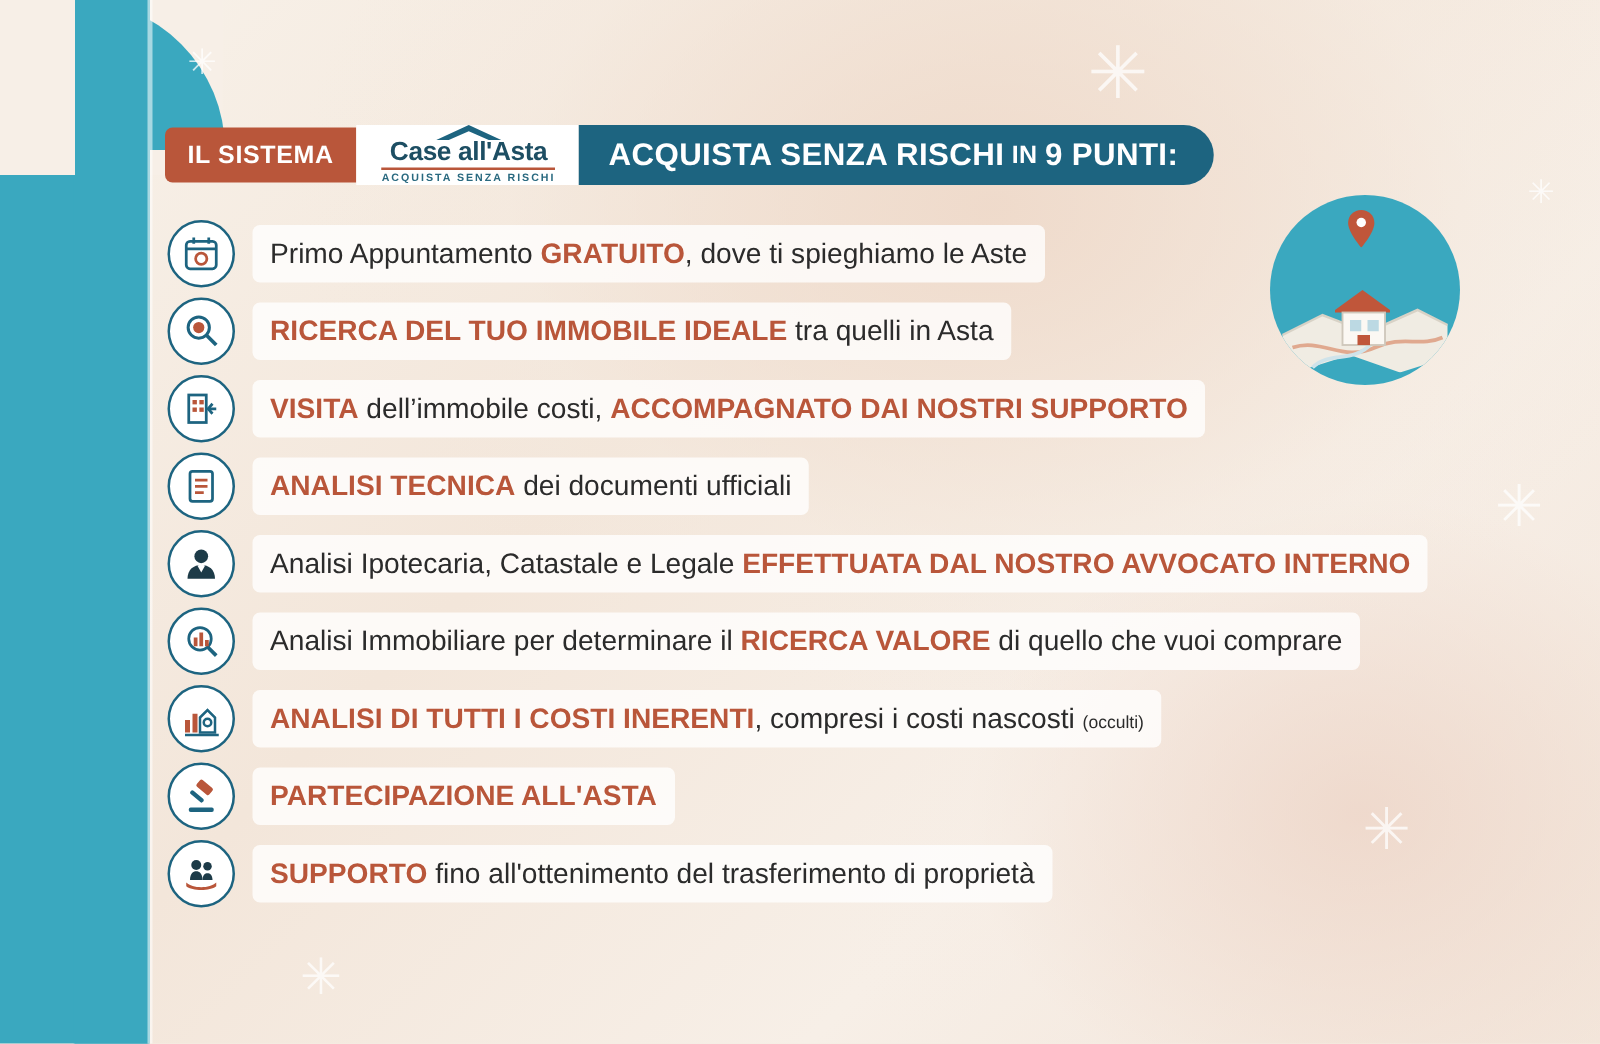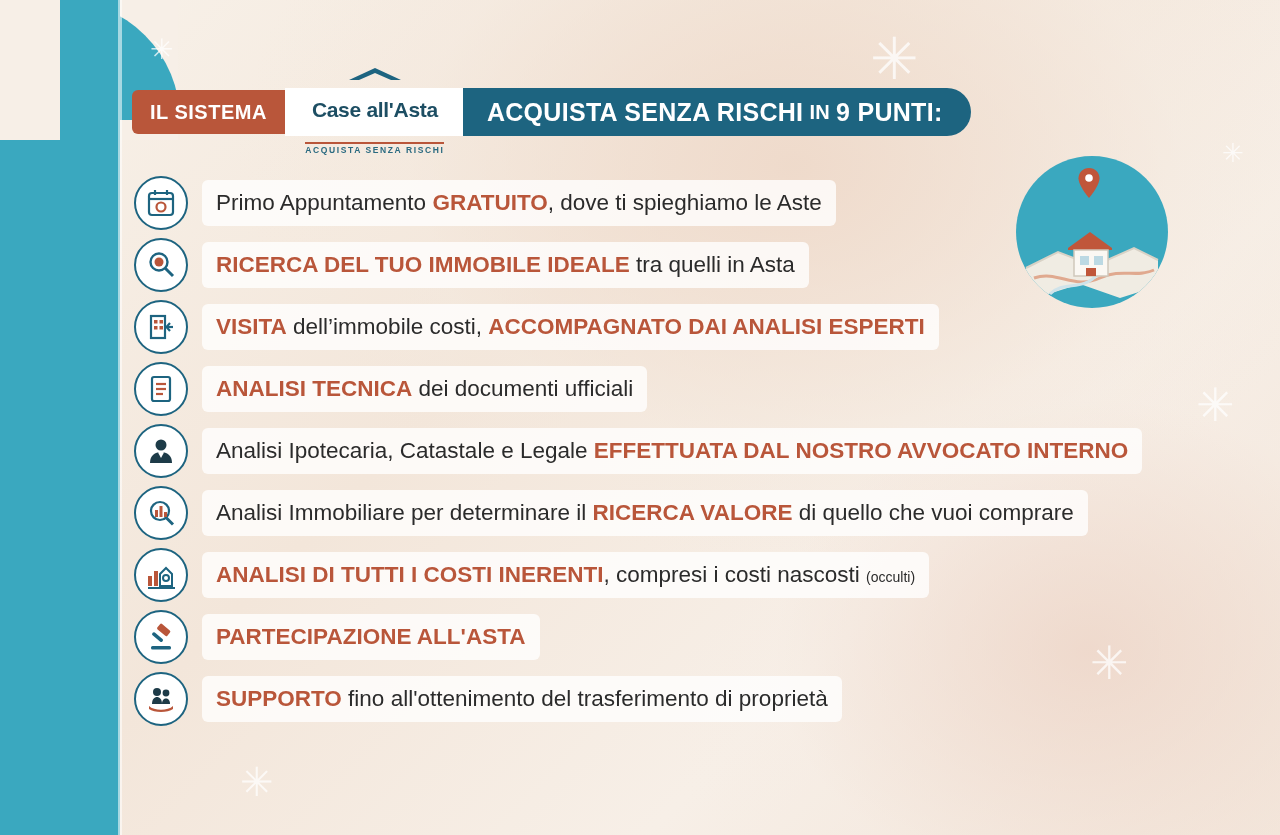--- a/index.html
+++ b/index.html
@@ -83,21 +83,21 @@
     color: #ffffff;
     opacity: 0.75;
     line-height: 1;
     user-select: none;
   }
 
   
   .header-row {
     position: absolute;
     left: 132px;
-    top: 88px;
+    top: 100px;
     display: flex;
     align-items: stretch;
     height: 48px;
     text-align: right;
   }
   .tag-sistema {
     background: #b9563a;
     color: #ffffff;
     font-weight: bold;
     font-size: 20px;
@@ -114,21 +114,20 @@
   .logo-block {
     background: #ffffff;
     display: flex;
     flex-direction: column;
     align-items: center;
     justify-content: center;
     padding: 2px 10px 4px 12px;
     height: 48px;
     width: 178px;
     box-sizing: border-box;
-    gap: 20px;
   }
   .logo-roof {
     width: 56px;
     height: 14px;
     position: relative;
     margin-bottom: -2px;
   }
   .logo-roof svg { display:block; }
   .logo-name {
     font-size: 21px;
@@ -331,21 +330,21 @@
           <rect x="5" y="4" width="14" height="22" fill="none" stroke="#1d6480" stroke-width="2.2"></rect>
           <rect x="8" y="8" width="3.5" height="3.5" fill="#b9563a"></rect>
           <rect x="13.5" y="8" width="3.5" height="3.5" fill="#b9563a"></rect>
           <rect x="8" y="14" width="3.5" height="3.5" fill="#b9563a"></rect>
           <rect x="13.5" y="14" width="3.5" height="3.5" fill="#b9563a"></rect>
           <line x1="27" y1="15" x2="21" y2="15" stroke="#1d6480" stroke-width="2.2"></line>
           <path d="M24 11 L20.5 15 L24 19" fill="none" stroke="#1d6480" stroke-width="2.2"></path>
         </svg>
       </div>
       <div class="text-pill">
-        <span class="hl">VISITA</span><span> dell’immobile costi, </span><span class="hl">ACCOMPAGNATO DAI ANALISI ESPERTI</span>
+        <span class="hl">VISITA</span><span> dell’immobile costi, </span><span class="hl">ACCOMPAGNATO DAI NOSTRI SUPPORTO</span>
       </div>
     </div>
 
     <div class="item">
       <div class="icon-wrap">
         <svg width="30" height="30" viewBox="0 0 30 30" aria-hidden="true">
           <rect x="6" y="3" width="18" height="24" rx="2" fill="none" stroke="#1d6480" stroke-width="2.2"></rect>
           <line x1="10" y1="10" x2="20" y2="10" stroke="#b9563a" stroke-width="2.2"></line>
           <line x1="10" y1="15" x2="20" y2="15" stroke="#b9563a" stroke-width="2.2"></line>
           <line x1="10" y1="20" x2="17" y2="20" stroke="#b9563a" stroke-width="2.2"></line>

